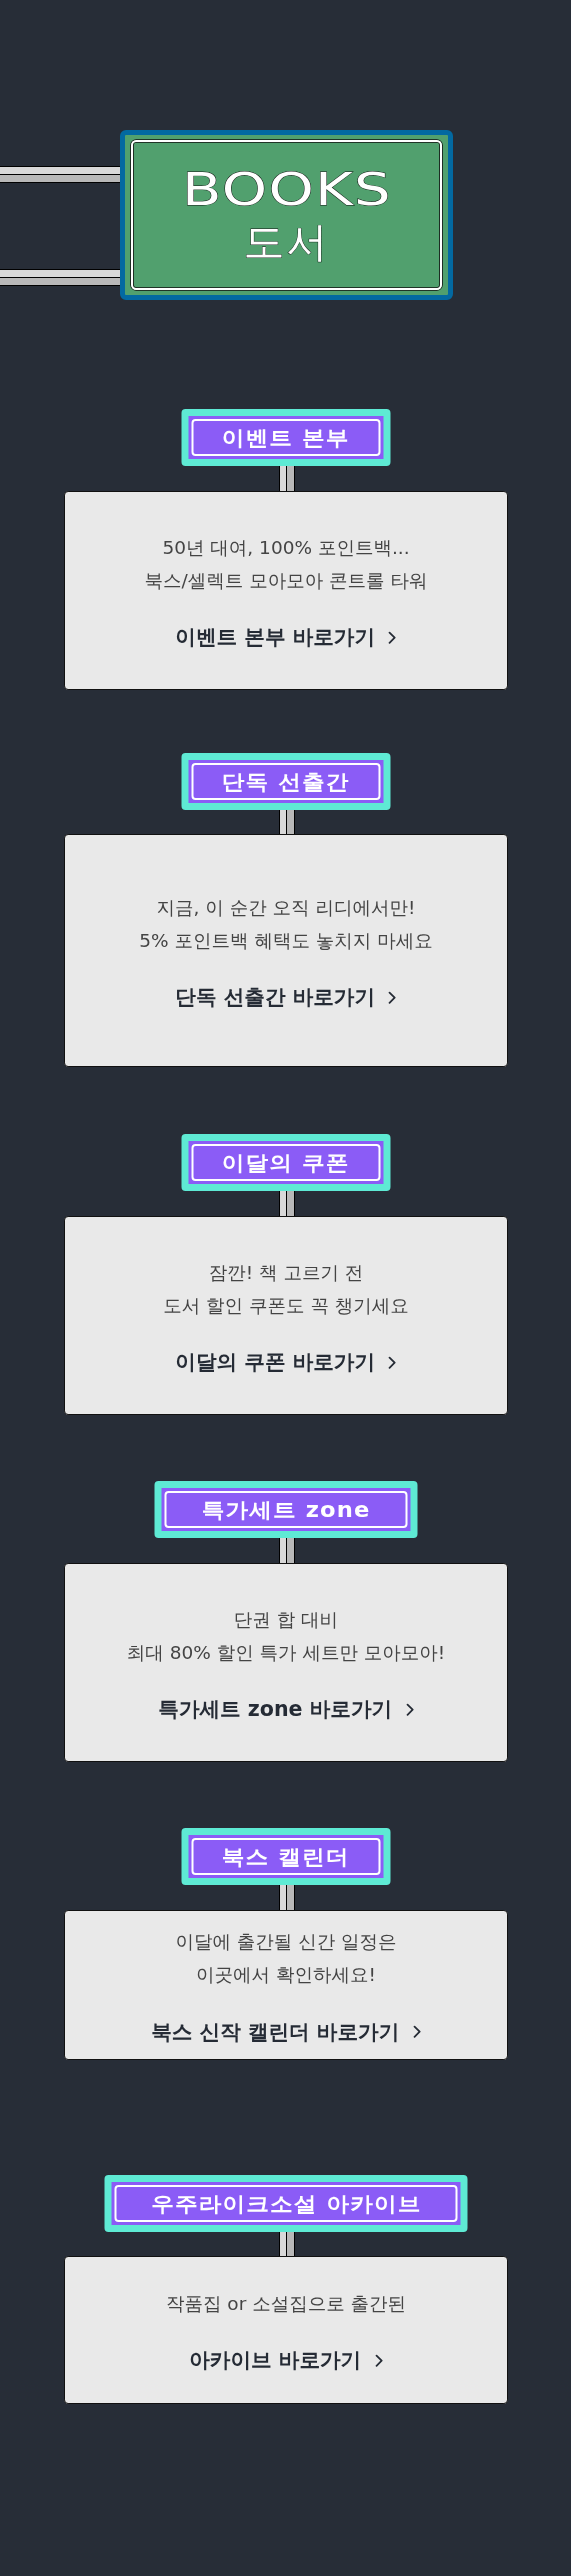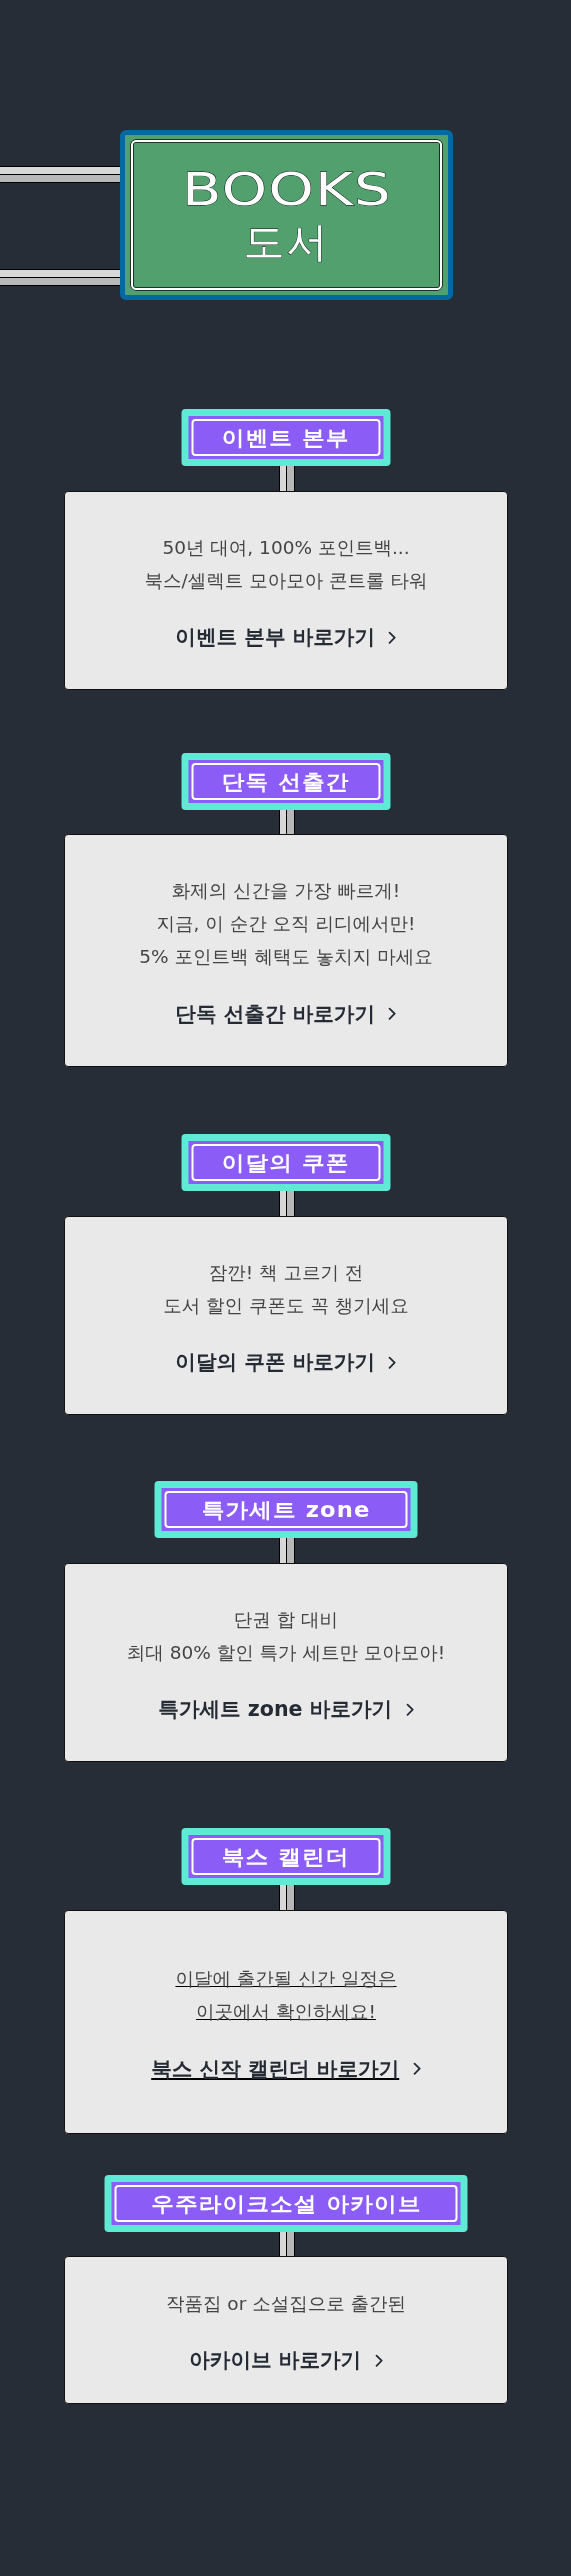--- a/index.html
+++ b/index.html
@@ -181,21 +181,20 @@
 
 <div class="section" style="top:753px;">
   <div class="blue-sign" style="top:0; width:209px;">
     <div class="inner">
         <span class="label">단독 선출간</span>
       </div>
   </div>
   <div class="pole" style="top:57px;"></div>
   <div class="card" style="top:81px; height:233px;">
     <div class="desc">
-      <div>화제의 신간을 가장 빠르게!</div>
       <div>지금, 이 순간 오직 리디에서만!</div>
       <div>5% 포인트백 혜택도 놓치지 마세요</div>
     </div>
     <a class="link">
       <span>단독 선출간 바로가기</span>
       <span>
           <svg width="8.2" height="13.4" viewBox="0 0 16 26">
             <polyline points="3,3 13,13 3,23" fill="none" stroke="#252b35" stroke-width="3.5" stroke-linecap="round" stroke-linejoin="round"></polyline>
           </svg>
         </span>
@@ -249,21 +248,21 @@
   </div>
 </div>
 
 <div class="section" style="top:1828px;">
   <div class="blue-sign" style="top:0; width:209px;">
     <div class="inner">
         <span class="label">북스 캘린더</span>
       </div>
   </div>
   <div class="pole" style="top:57px;"></div>
-  <div class="card" style="top:82px; height:224px;text-decoration:underline;">
+  <div class="card" style="top:82px; height:150px;">
     <div class="desc">
       <div>이달에 출간될 신간 일정은</div>
       <div>이곳에서 확인하세요!</div>
     </div>
     <a class="link">
       <span>북스 신작 캘린더 바로가기</span>
       <span>
           <svg width="8.2" height="13.4" viewBox="0 0 16 26">
             <polyline points="3,3 13,13 3,23" fill="none" stroke="#252b35" stroke-width="3.5" stroke-linecap="round" stroke-linejoin="round"></polyline>
           </svg>

